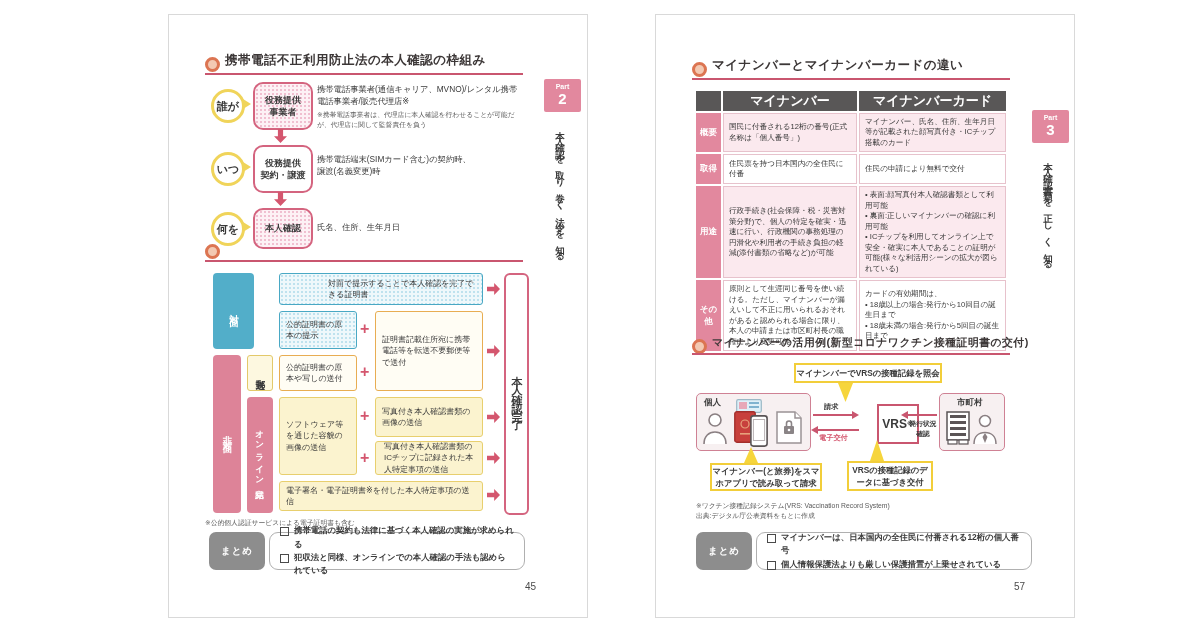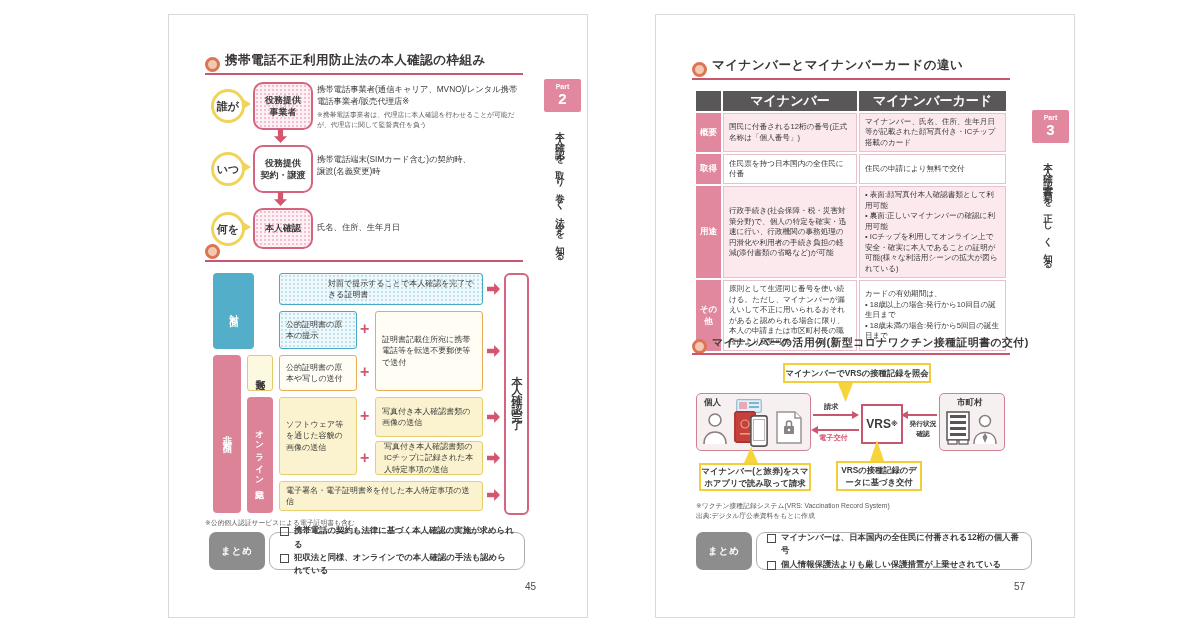--- a/index.html
+++ b/index.html
@@ -54,27 +54,27 @@
   .pagenum{font-size:10px;color:#4a4a4a;}
   
   table.cmp{border-collapse:separate;border-spacing:2px;table-layout:fixed;}
   table.cmp th{background:#595757;color:#fff;font-size:13px;font-weight:bold;padding:1px;}
   table.cmp td.rl{background:#e2889e;color:#fff;font-size:8.5px;font-weight:bold;text-align:center;}
   table.cmp td.dc{border:1px solid #e7c2cc;font-size:7.6px;line-height:1.38;padding:3px 5px;vertical-align:middle;color:#3a3a3a;}
   table.cmp tr.alt td.dc{background:#fbe9ee;}
   table.cmp tr:not(.alt) td.dc{background:#fff;}
   
   .callout{border:2.5px solid #f2ce3a;background:#fff;font-weight:bold;font-size:8.3px;line-height:1.45;
-           display:flex;align-items:center;justify-content:center;text-align:center;color:#3a3a3a;box-sizing:border-box;}
+           display:flex;align-items:center;justify-content:center;text-align:center;color:#3a3a3a;box-sizing:border-box;margin-left:11px;}
   .tri-d{background:#f6d53c;clip-path:polygon(0 0,100% 0,50% 100%);}
   .tri-u{background:#f6d53c;clip-path:polygon(50% 0,0 100%,100% 100%);}
   .entity{border:1.5px solid #cf8194;background:#f7f0f1;border-radius:5px;}
   .entity-label{font-size:8.5px;font-weight:bold;color:#3a3a3a;}
   .vrs-box{border:2px solid #c9566f;background:#fff;display:flex;align-items:center;justify-content:center;
-           font-weight:bold;font-size:12px;color:#3a3a3a;}
+           font-weight:bold;font-size:12px;color:#3a3a3a;margin-left:16px;}
   .hline{height:1.6px;background:#c9566f;}
   .head-r{background:#c9566f;clip-path:polygon(0 0,100% 50%,0 100%);}
   .head-l{background:#c9566f;clip-path:polygon(100% 0,0 50%,100% 100%);}
   .alabel{font-size:7.2px;font-weight:bold;color:#3a3a3a;}
   .alabel.pink{color:#d4566e;}
 </style>
 </head>
 <body>
 
 <div class="page" style="left:148px;margin-left:20px;">

